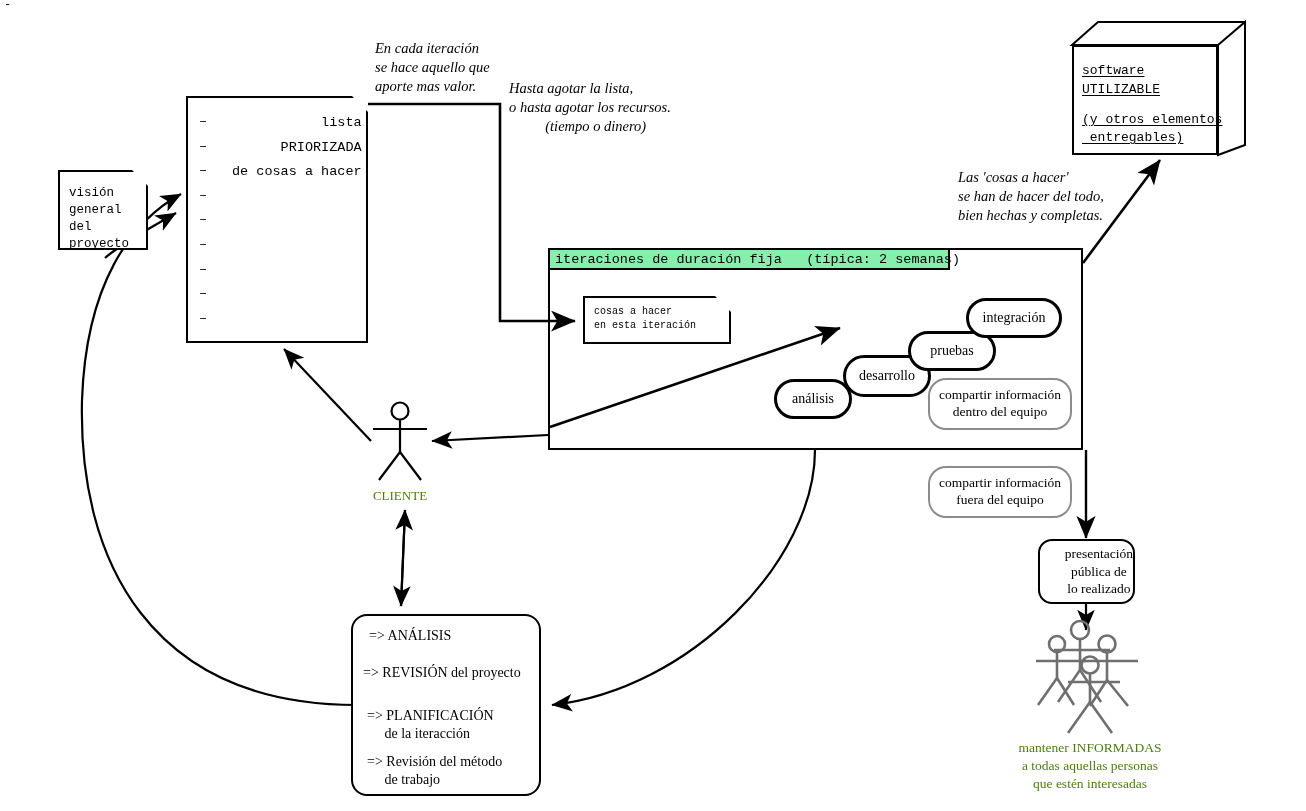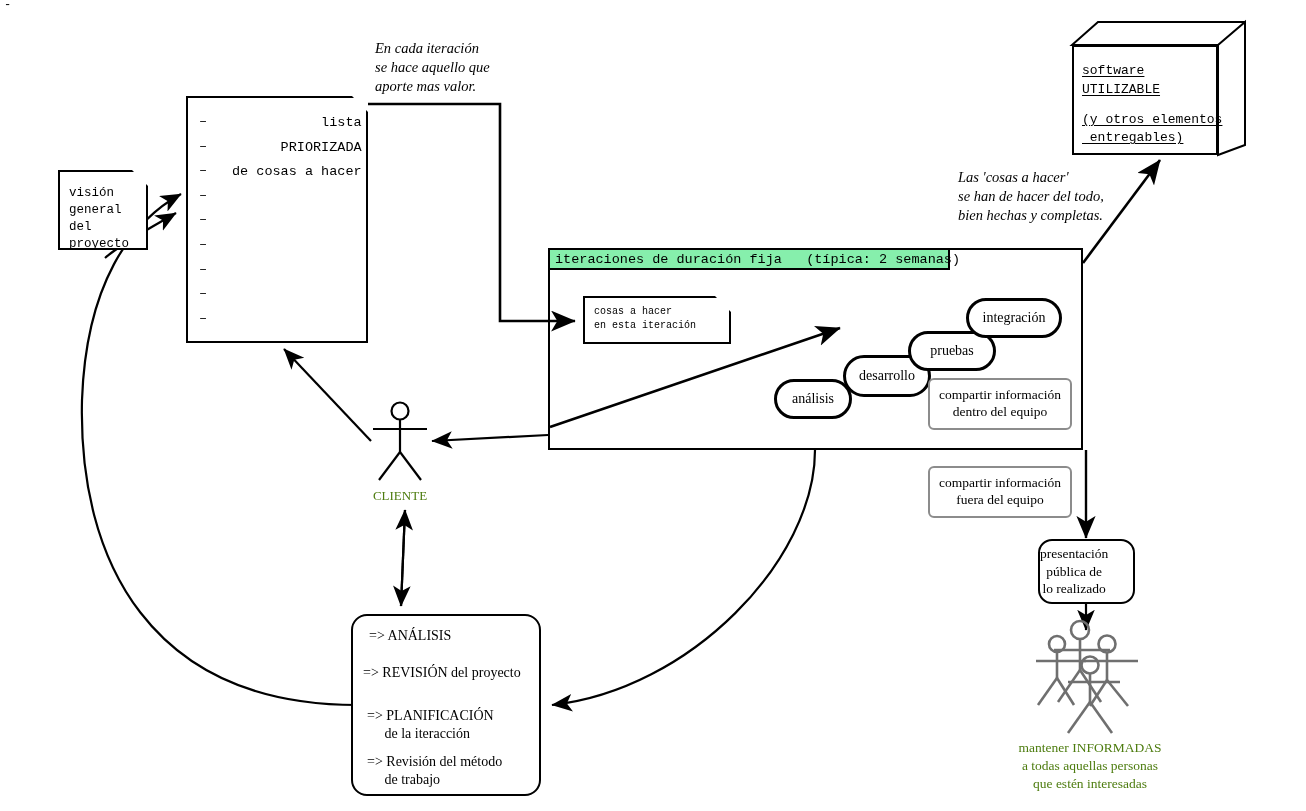--- a/index.html
+++ b/index.html
@@ -78,38 +78,38 @@
     align-items: center;
     justify-content: center;
     font-size: 14px;
     color: #000;
     box-sizing: border-box;
   }
   .greybox {
     position: absolute;
     background: #ffffff;
     border: 2px solid #8c8c8c;
-    border-radius: 6px;
+    border-radius: 18px;
     display: flex;
     align-items: center;
     justify-content: center;
     text-align: center;
     font-size: 13.5px;
     line-height: 1.25;
     color: #000;
     box-sizing: border-box;
   }
   .rbox {
     position: absolute;
     background: #ffffff;
     border: 2.5px solid #000000;
     border-radius: 14px;
     display: flex;
     align-items: center;
-    justify-content: flex-start;
+    justify-content: flex-end;
     text-align: center;
     font-size: 13.5px;
     line-height: 1.3;
     box-sizing: border-box;
   }
   .annot {
     position: absolute;
     white-space: pre;
     font-size: 14.5px;
     line-height: 1.3;
@@ -271,20 +271,23 @@
 –</div>
     <div class="listrow mono" style="left:44px; top:13px; line-height:24.6px;">lista
 PRIORIZADA
 de cosas a hacer</div>
   </div>
 
   <div class="annot serif-ital" style="left:375px; top:39px;">En cada iteración
 se hace aquello que
 aporte mas valor.</div>
 
+  <div class="annot serif-ital" style="left:509px; top:79px;">Hasta agotar la lista,
+o hasta agotar los recursos.
+          (tiempo o dinero)</div>
 
   <div class="annot serif-ital" style="left:958px; top:168px;">Las 'cosas a hacer'
 se han de hacer del todo,
 bien hechas y completas.</div>
 
   <div class="cube-face" style="left:1072px; top:45px; width:146px; height:110px;"></div>
   <div class="cube-text mono" style="left:1082px; top:62px;"><span class="u">software</span></div>
   <div class="cube-text mono" style="left:1082px; top:81px;"><span class="u">UTILIZABLE</span></div>
   <div class="cube-text mono" style="left:1082px; top:111px;"><span class="u">(y otros elementos</span></div>
   <div class="cube-text mono" style="left:1082px; top:129px;"><span class="u"> entregables)</span></div>

